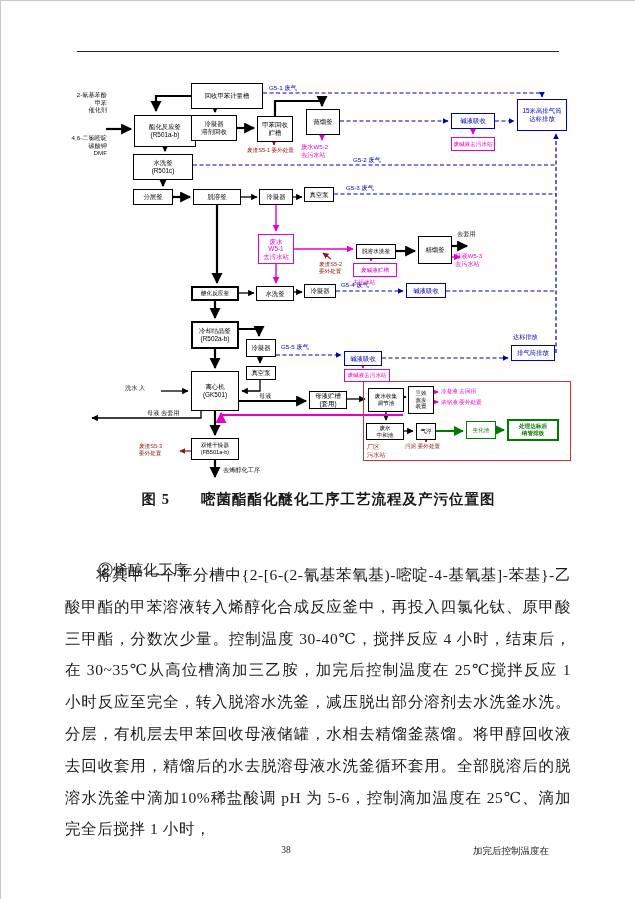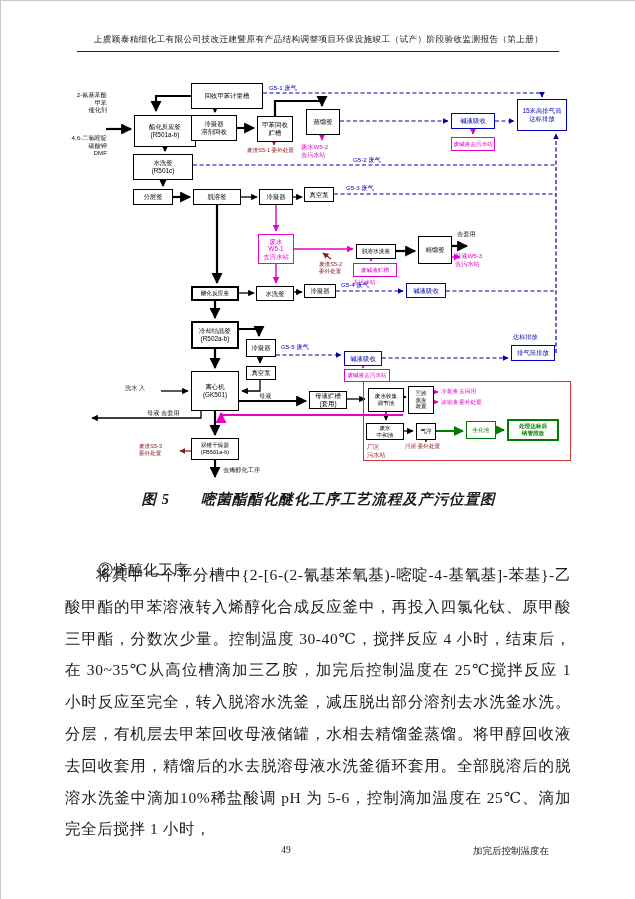--- a/index.html
+++ b/index.html
@@ -24,35 +24,34 @@
   .fbox.green2{border-color:#007a00;color:#007a00;border-width:2.2px;font-weight:bold;}
   .fbox.sm, .flabel.sm{font-size:5.6px;}
   .flabel{position:absolute;font-family:"Liberation Sans","DejaVu Sans",sans-serif;
           font-size:6.2px;line-height:1.22;white-space:nowrap;z-index:4;}
   .lb-black{color:#111;} .lb-blue{color:#0000b4;} .lb-mag{color:#e800c8;}
   .lb-dred{color:#8b1a1a;}
   #red-region{position:absolute;left:362px;top:302px;width:206px;height:78px;
               border:1.5px solid #cc3333;z-index:1;}
   
   #caption{position:absolute;top:489px;left:0;width:635px;text-align:center;
-           font-weight:bold;font-size:14.5px;letter-spacing:1px;font-style:italic;}
+           font-weight:bold;font-size:14.5px;letter-spacing:1px;}
   #sec-head{position:absolute;top:560px;left:97px;font-size:15px;}
   #para{position:absolute;top:558px;left:64px;width:506px;font-size:15.5px;
         line-height:31.8px;text-align:justify;text-justify:inter-ideograph;
         text-indent:2em;letter-spacing:.6px;}
   
   #pg-num{position:absolute;top:844px;left:255px;width:60px;text-align:center;font-size:9.5px;}
   #ftr-org{position:absolute;top:844px;left:450px;width:120px;text-align:center;font-size:9.5px;}
 </style>
 </head>
 <body>
 
 <div id="page">
 
-  <div id="hdr">上虞颖泰精细化工有限公司技改迁建暨原有产品结构调整项目环保设施竣工（试产）阶段验收监测报告（第上册）</div>
   <div id="hdr-rule"></div>
 
   <div id="figure">
     <svg id="flow-svg" width="635" height="405">
       <defs>
         <marker id="ab" markerWidth="6" markerHeight="6" refX="4.5" refY="2.5" orient="auto">
             <path d="M0,0 L5,2.5 L0,5 Z" fill="#000"></path>
           </marker>
         <marker id="au" markerWidth="6" markerHeight="6" refX="4.5" refY="2.5" orient="auto">
             <path d="M0,0 L5,2.5 L0,5 Z" fill="#0000b4"></path>
@@ -345,15 +344,15 @@
         <div class="flabel lb-mag sm" style="left: 440px; top: 320px;">
           <div>浓缩液 委外处置</div>
         </div>
       </div>
   </div>
 
   <div id="caption">图 5　　嘧菌酯酯化醚化工序工艺流程及产污位置图</div>
   <div id="sec-head">②烯醇化工序</div>
   <div id="para">将其中一个平分槽中{2-[6-(2-氰基苯氧基)-嘧啶-4-基氧基]-苯基}-乙酸甲酯的甲苯溶液转入烯醇化合成反应釜中，再投入四氯化钛、原甲酸三甲酯，分数次少量。控制温度 30-40℃，搅拌反应 4 小时，结束后，在 30~35℃从高位槽滴加三乙胺，加完后控制温度在 25℃搅拌反应 1 小时反应至完全，转入脱溶水洗釜，减压脱出部分溶剂去水洗釜水洗。分层，有机层去甲苯回收母液储罐，水相去精馏釜蒸馏。将甲醇回收液去回收套用，精馏后的水去脱溶母液水洗釜循环套用。全部脱溶后的脱溶水洗釜中滴加10%稀盐酸调 pH 为 5-6，控制滴加温度在 25℃、滴加完全后搅拌 1 小时，</div>
 
-  <div id="pg-num">49</div>
+  <div id="pg-num">38</div>
   <div id="ftr-org">加完后控制温度在</div>
 </div>
 
 </body></html>

